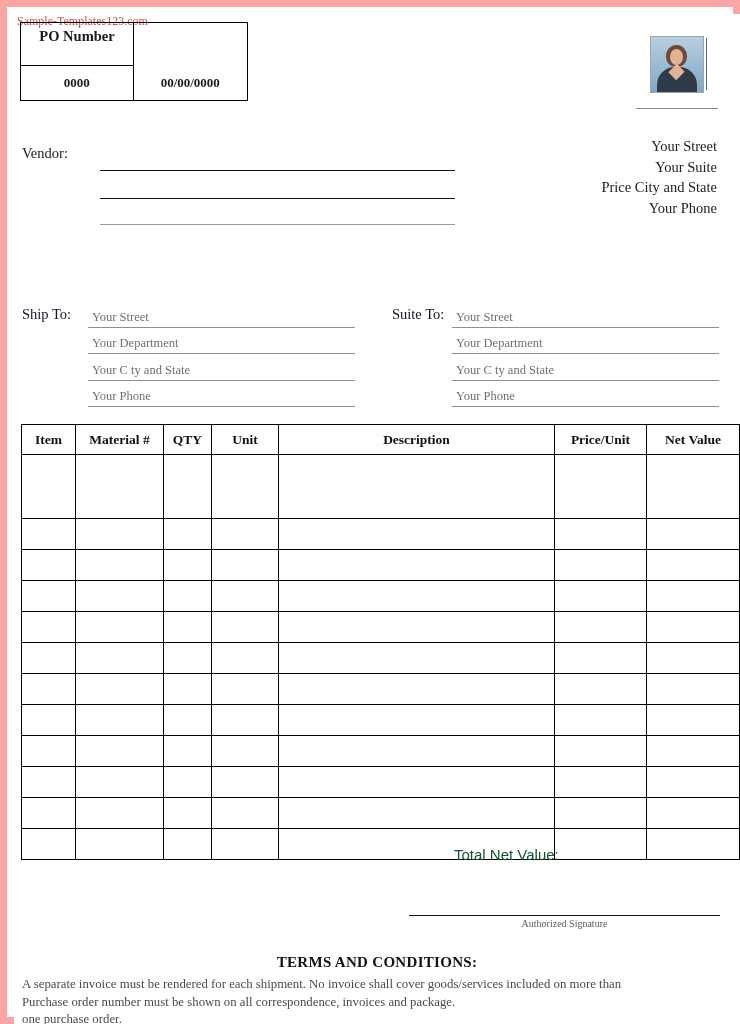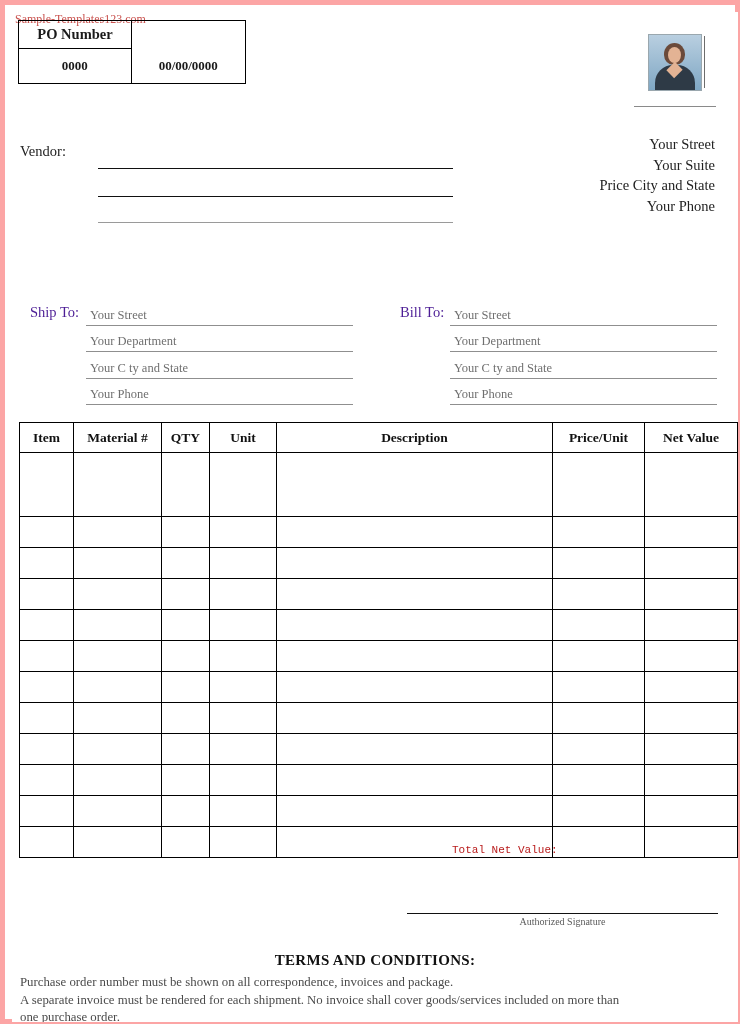--- a/index.html
+++ b/index.html
@@ -15,21 +15,21 @@
     overflow: hidden;
     position: relative;
   }
 
   
   .page-frame {
     position: absolute;
     left: 0; top: 0;
     width: 740px; height: 1024px;
     box-sizing: border-box;
-    border: 5px solid #fca5a5;
+    border: 7px solid #fca5a5;
     background: #ffffff;
   }
   .page-inner {
     position: absolute;
     left: 7px; top: 7px;
     width: 726px;
     height: 1010px;
     background: #ffffff;
     overflow: hidden;
   }
@@ -61,21 +61,21 @@
     box-sizing: border-box;
     text-align: center;
     font-family: "Liberation Serif", serif;
     padding: 3px 2px;
   }
   .po-head .po-cell {
     font-size: 14.5px;
     font-weight: bold;
     border-bottom: 1px solid #000;
     padding-top: 5px;
-    padding-bottom: 5px;
+    padding-bottom: 20px;
   }
   .po-val .po-cell {
     font-size: 13px;
     font-weight: bold;
     padding-top: 9px;
     padding-bottom: 9px;
   }
   .po-c1 { width: 113px; border-right: 1px solid #000; }
   .po-c2 { width: 114px; }
 
@@ -166,24 +166,24 @@
     font-family: "Liberation Serif", serif;
     font-size: 14.5px;
     color: #222;
     line-height: 20.5px;
   }
 
   
   .addr-block { position: absolute; }
   .addr-block .addr-title {
     position: absolute;
-    left: 10px; top: 0;
+    left: 0; top: 0;
     font-family: "Liberation Serif", serif;
     font-size: 14.5px;
-    color: #4c1d95;
+    color: #0f172a;
     white-space: nowrap;
   }
   .addr-lines {
     position: absolute;
     top: -5px;
   }
   .addr-line {
     height: 26.5px;
     border-bottom: 1px solid #8f8f8f;
     font-family: "Liberation Serif", serif;
@@ -232,23 +232,23 @@
   .col-net    { width: 93px; }
 
   
   .dotted-left { border-right: 1px dotted #666 !important; }
 
   
   .total-label {
     position: absolute;
     left: 440px;
     top: 832px;
-    font-family: Liberation Mono, monospace;
-    font-size: 11px;
-    color: #b91c1c;
+    font-family: Liberation Sans, sans-serif;
+    font-size: 15px;
+    color: #14532d;
   }
   .sig-line {
     position: absolute;
     left: 395px;
     top: 901px;
     width: 311px;
     border-bottom: 1px solid #111;
   }
   .sig-label {
     position: absolute;
@@ -331,21 +331,21 @@
       <div class="addr-title">Ship To:</div>
       <div class="addr-lines">
         <div class="addr-line">Your Street</div>
         <div class="addr-line">Your Department</div>
         <div class="addr-line">Your C ty and State</div>
         <div class="addr-line">Your Phone</div>
       </div>
     </div>
 
     <div class="addr-block" id="bill-block">
-      <div class="addr-title">Bill To:</div>
+      <div class="addr-title">Suite To:</div>
       <div class="addr-lines">
         <div class="addr-line">Your Street</div>
         <div class="addr-line">Your Department</div>
         <div class="addr-line">Your C ty and State</div>
         <div class="addr-line">Your Phone</div>
       </div>
     </div>
 
     <table class="items-table">
       <colgroup>
@@ -480,19 +480,19 @@
       </tbody>
     </table>
 
     <div class="total-label">Total Net Value:</div>
 
     <div class="sig-line"></div>
     <div class="sig-label">Authorized Signature</div>
 
     <div class="terms-title">TERMS AND CONDITIONS:</div>
     <div class="terms-body">
+      <p>A separate invoice must be rendered for each shipment. No invoice shall cover goods/services included on more than</p>
       <p>Purchase order number must be shown on all correspondence, invoices and package.</p>
-      <p>A separate invoice must be rendered for each shipment. No invoice shall cover goods/services included on more than</p>
       <p>one purchase order.</p>
     </div>
 
   </div>
 </div>
 
 </body></html>

